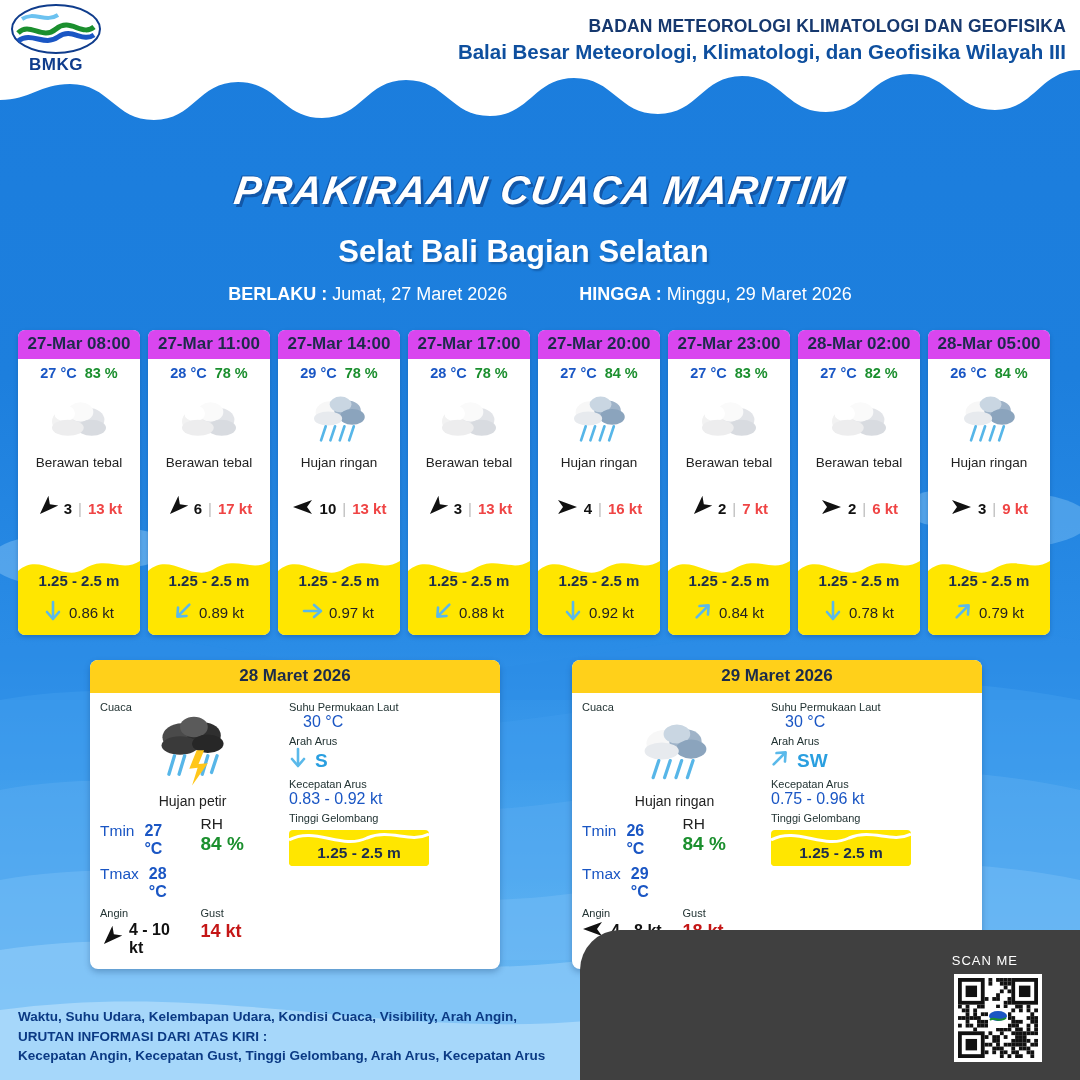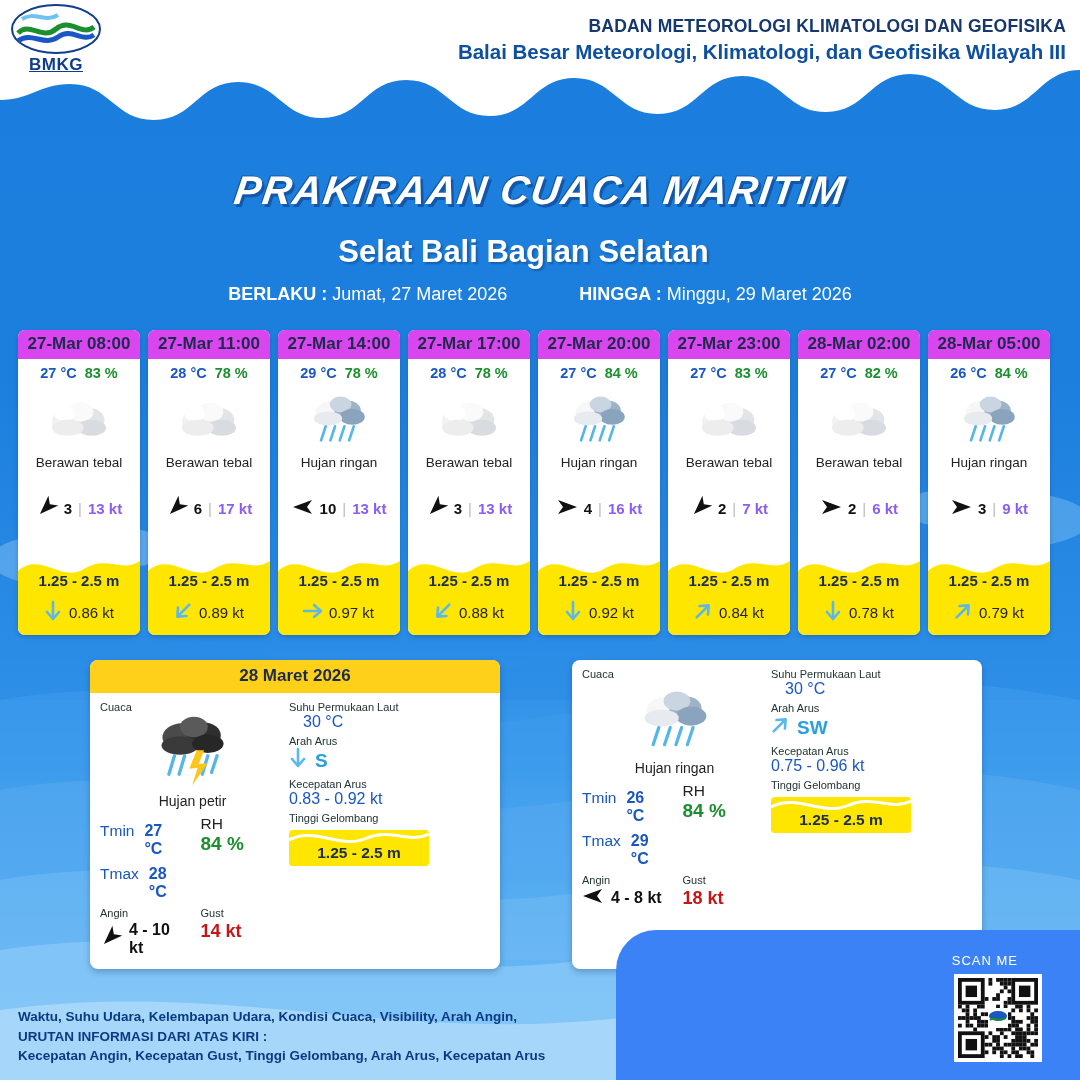--- a/index.html
+++ b/index.html
@@ -9,21 +9,21 @@
     background:#1273d4;
     position:relative;
   }
   
   .bg-base{position:absolute;inset:0;background:linear-gradient(180deg,#1b7ddd 0%,#1d7fdd 35%,#2a8ce6 60%,#4aa6ef 78%,#7cc3f6 100%);}
   .bg-waves{position:absolute;inset:0;}
   .cloud-top{position:absolute;top:0;left:0;width:1080px;height:130px;}
   
   .hdr{position:absolute;top:0;left:0;width:1080px;height:80px;display:flex;align-items:center;}
   .logo{width:96px;height:74px;margin-left:8px;position:relative;flex:0 0 auto;}
-  .logo .txt{position:absolute;bottom:2px;left:0;width:96px;text-align:center;font-weight:bold;font-size:17px;color:#0f3c8c;letter-spacing:.5px;text-decoration:underline;}
+  .logo .txt{position:absolute;bottom:2px;left:0;width:96px;text-align:center;font-weight:bold;font-size:17px;color:#0f3c8c;letter-spacing:.5px;}
   .hdr-text{flex:1;text-align:right;padding-right:14px;}
   .hdr-text .l1{font-size:17.5px;font-weight:bold;color:#16386e;letter-spacing:.2px;}
   .hdr-text .l2{font-size:20.5px;font-weight:bold;color:#0e4f9e;margin-top:3px;}
   
   .title-main{position:absolute;top:168px;width:1080px;text-align:center;
     font-size:40px;font-weight:bold;font-style:italic;color:#ffffff;letter-spacing:1.5px;
     text-shadow:3px 3px 0 #1257a8, -1px -1px 0 #1257a8;transform:skewX(-8deg);}
   .title-sub{position:absolute;top:234px;width:1047px;text-align:center;font-size:31px;font-weight:bold;color:#ffffff;text-shadow:2px 2px 2px rgba(10,60,120,.45);}
   .valid{position:absolute;top:284px;width:1080px;display:flex;justify-content:center;gap:72px;color:#fff;font-size:18px;}
   .valid .v1{font-weight:bold;}
@@ -32,21 +32,21 @@
   .hcard{width:122px;background:#fff;border-radius:7px;box-shadow:0 2px 4px rgba(0,40,90,.25);overflow:hidden;position:relative;height:305px;}
   .hcard .hh{background:#d946ef;color:#1c2b4a;font-size:17px;font-weight:bold;text-align:center;padding:4px 0 5px;}
   .hcard .temps{display:flex;justify-content:center;gap:8px;padding:6px 0 2px;font-size:14.5px;font-weight:bold;}
   .temps .t{color:#1a56c4;}
   .temps .h{color:#1b8f2e;}
   .hcard .icon{height:72px;display:flex;align-items:center;justify-content:center;}
   .hcard .cond{text-align:center;font-size:13.5px;color:#222;height:26px;}
   .hcard .wind{display:flex;align-items:center;justify-content:center;gap:6px;margin-top:18px;font-size:15px;font-weight:bold;}
   .wind .sp{color:#111;}
   .wind .bar{color:#bbb;font-weight:normal;}
-  .wind .kt{color:#8b5cf6;}
+  .wind .kt{color:#ef4444;}
   .wave-band{position:absolute;left:0;bottom:0;width:100%;height:92px;}
   .wave-band svg{position:absolute;bottom:0;left:0;}
   .hcard .wv{position:absolute;left:0;bottom:46px;width:100%;text-align:center;font-size:15px;color:#1d2d4d;font-weight:bold;}
   .hcard .cur{position:absolute;left:0;bottom:10px;width:100%;display:flex;align-items:center;justify-content:center;gap:7px;font-size:15px;color:#222;}
   
   .daily{position:absolute;top:660px;left:90px;width:900px;display:flex;gap:72px;}
   .dcard{width:410px;background:#fff;border-radius:8px;box-shadow:0 3px 6px rgba(0,40,90,.28);overflow:hidden;}
   .dcard .dh{background:#ffd01a;text-align:center;font-size:17px;font-weight:bold;color:#1c2b4a;padding:6px 0 7px;}
   .dbody{display:flex;padding:8px 10px 12px;}
   .dleft{width:185px;}
@@ -65,21 +65,21 @@
   .gust{font-size:18px;font-weight:bold;color:#c41616;margin-top:2px;}
   .dright .val-b{font-size:16px;color:#1a56c4;}
   .dright .sst{font-size:16px;color:#1a56c4;padding-left:14px;}
   .dright .arah{display:flex;align-items:center;gap:8px;font-size:19px;font-weight:bold;color:#2a9fe0;}
   .wavebox{position:relative;width:140px;height:36px;background:#ffe600;border-radius:4px;margin-top:6px;display:flex;align-items:flex-end;justify-content:center;overflow:hidden;}
   .wavebox span{position:relative;z-index:2;font-size:15.5px;color:#1d2d4d;font-weight:bold;padding-bottom:4px;}
   .wavebox svg{position:absolute;top:-6px;left:0;}
   
   .footer{position:absolute;left:0;bottom:0;width:640px;height:120px;}
   .fnote{position:absolute;left:18px;bottom:14px;width:600px;color:#0b3a84;font-size:13.5px;font-weight:bold;line-height:1.45;}
-  .qr-panel{position:absolute;right:0;bottom:0;width:464px;height:150px;background:#3b82f6;border-top-left-radius:40px;}
+  .qr-panel{position:absolute;right:0;bottom:0;width:500px;height:150px;background:#404040;border-top-left-radius:40px;}
   .scanme{position:absolute;right:62px;bottom:112px;color:#fff;font-size:13px;letter-spacing:1px;}
   .qr{position:absolute;right:38px;bottom:18px;width:88px;height:88px;background:#fff;padding:4px;}
 </style>
 </head>
 <body>
 
 <div class="bg-base"></div>
 <div class="bg-waves">
   <svg width="1080" height="1080" viewBox="0 0 1080 1080" preserveAspectRatio="none">
     <path d="M0,640 C180,610 300,690 480,670 C660,650 840,600 1080,640 L1080,700 L0,700 Z" fill="#2c8ce6" opacity=".55"></path>
@@ -554,20 +554,21 @@
           <svg width="140" height="44" viewBox="0 0 140 44" preserveAspectRatio="none">
             <path d="M0,16 C26,2 52,26 78,14 C102,4 120,20 140,10 L140,44 L0,44 Z" fill="#ffe600"></path>
             <path d="M0,16 C26,2 52,26 78,14 C102,4 120,20 140,10" fill="none" stroke="#ffffff" stroke-width="3"></path>
           </svg>
           <span>1.25 - 2.5 m</span>
         </div>
       </div>
     </div>
     </div>
     <div class="dcard">
+    <div class="dh">29 Maret 2026</div>
     <div class="dbody">
       <div class="dleft">
         <div class="lbl">Cuaca</div>
         <div class="icon-big">
             <svg width="78" height="63.959999999999994" viewBox="0 0 82 66">
     <ellipse cx="30" cy="24" rx="19" ry="14" fill="#f7f7f7"></ellipse>
     <ellipse cx="52" cy="22" rx="17" ry="13" fill="#9fb3c8"></ellipse>
     <ellipse cx="43" cy="14" rx="14" ry="10" fill="#c9d6e2"></ellipse>
     <ellipse cx="58" cy="30" rx="16" ry="10" fill="#8ba4bd"></ellipse>
     <ellipse cx="27" cy="32" rx="18" ry="9" fill="#e7eaee"></ellipse>

